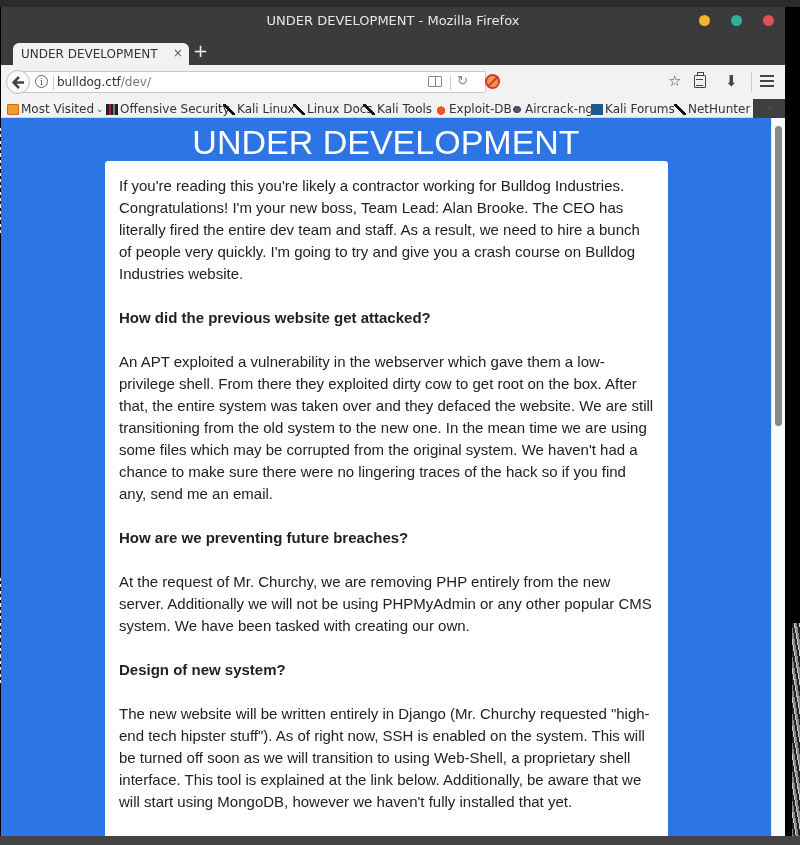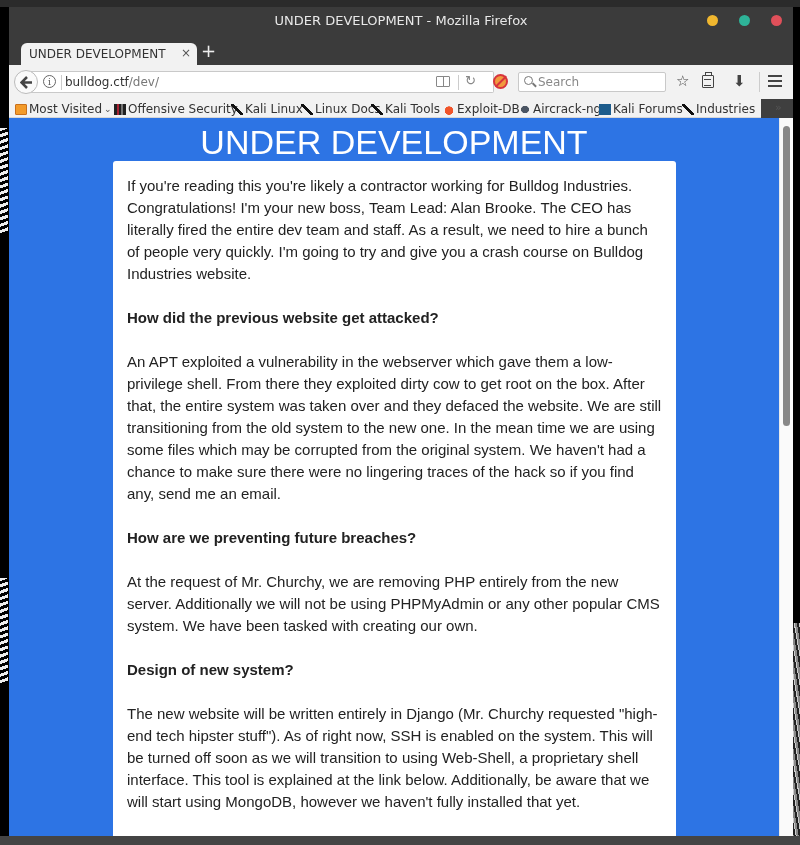--- a/index.html
+++ b/index.html
@@ -5,21 +5,21 @@
     * { box-sizing: border-box; margin: 0; padding: 0; }
     html, body { width: 800px; height: 845px; overflow: hidden; background: #000; }
     body { position: relative; font-family: "DejaVu Sans", sans-serif; }
 
     
     .wall-left { position: absolute; left: 0; top: 118px; width: 8px; height: 720px; background: #000; }
     .wall-left .streak { position: absolute; left: 0; width: 8px; background: repeating-linear-gradient(160deg, #eee 0 3px, #000 3px 6px); }
     .wall-right { position: absolute; left: 792px; top: 118px; width: 8px; height: 720px; background: #000; }
     .wall-right .streak { position: absolute; left: 0; top: 505px; width: 8px; height: 215px; background: repeating-linear-gradient(80deg, #888 0 2px, #222 2px 4px, #ccc 4px 5px); }
 
-    .window { position: absolute; left: 9px; top: 7px; width: 784px; height: 838px; background: #3f3f3f; }
+    .window { position: absolute; left: 1px; top: 7px; width: 784px; height: 838px; background: #3f3f3f; }
     .topline { position: absolute; left: 0; top: 0; width: 800px; height: 7px; background: #2b2b2b; }
 
     
     .titlebar { position: absolute; left: 0; top: 0; width: 784px; height: 28px; background: #3b3b3b; }
     .titlebar .title { position: absolute; left: 0; right: 0; top: 6px; text-align: center; color: #e8e8e8; font-size: 13px; }
     .wm-btn { position: absolute; top: 8px; width: 11px; height: 11px; border-radius: 50%; }
     .wm-min { left: 698px; background: #f0b72f; }
     .wm-max { left: 730px; background: #2eb398; }
     .wm-close { left: 762px; background: #e0505a; }
 
@@ -124,24 +124,20 @@
       <span class="reader-icon"></span>
       <span class="url-sep2"></span>
       <span class="reload-icon">↻</span>
     </div>
     <div class="back-btn">
       <svg width="13" height="13" viewBox="0 0 13 13">
           <path d="M7 1 L1.5 6.5 L7 12 M2 6.5 H12" stroke="#444" stroke-width="2.5" fill="none"></path>
         </svg>
     </div>
     <div class="addon-icon"></div>
-    <div class="searchbar">
-      <span class="search-icon"></span>
-      <input type="text" placeholder="Search" style="">
-    </div>
     <span class="tb-icon star-icon">☆</span>
     <span class="tb-icon clip-icon"></span>
     <span class="tb-icon download-icon">⬇</span>
     <span class="tb-sep"></span>
     <span class="menu-icon"></span>
   </div>
 
   <div class="bookmarks">
     <div class="bm" style="left:6px">
       <span class="bm-icon ic-folder"></span>
@@ -171,21 +167,21 @@
     <div class="bm" style="left:510px">
       <span class="bm-icon ic-aircrack"></span>
       <span>Aircrack-ng</span>
     </div>
     <div class="bm" style="left:590px">
       <span class="bm-icon ic-forums"></span>
       <span>Kali Forums</span>
     </div>
     <div class="bm" style="left:673px">
       <span class="bm-icon ic-kali"></span>
-      <span>Industries</span>
+      <span>NetHunter</span>
     </div>
     <span class="bm-more">»</span>
   </div>
 
   <div class="viewport">
     <h1 class="page-heading">UNDER DEVELOPMENT</h1>
     <div class="card">
       <p>If you're reading this you're likely a contractor working for Bulldog Industries. Congratulations! I'm your new boss, Team Lead: Alan Brooke. The CEO has literally fired the entire dev team and staff. As a result, we need to hire a bunch of people very quickly. I'm going to try and give you a crash course on Bulldog Industries website.</p>
       <h4>How did the previous website get attacked?</h4>
       <p>An APT exploited a vulnerability in the webserver which gave them a low-privilege shell. From there they exploited dirty cow to get root on the box. After that, the entire system was taken over and they defaced the website. We are still transitioning from the old system to the new one. In the mean time we are using some files which may be corrupted from the original system. We haven't had a chance to make sure there were no lingering traces of the hack so if you find any, send me an email.</p>

